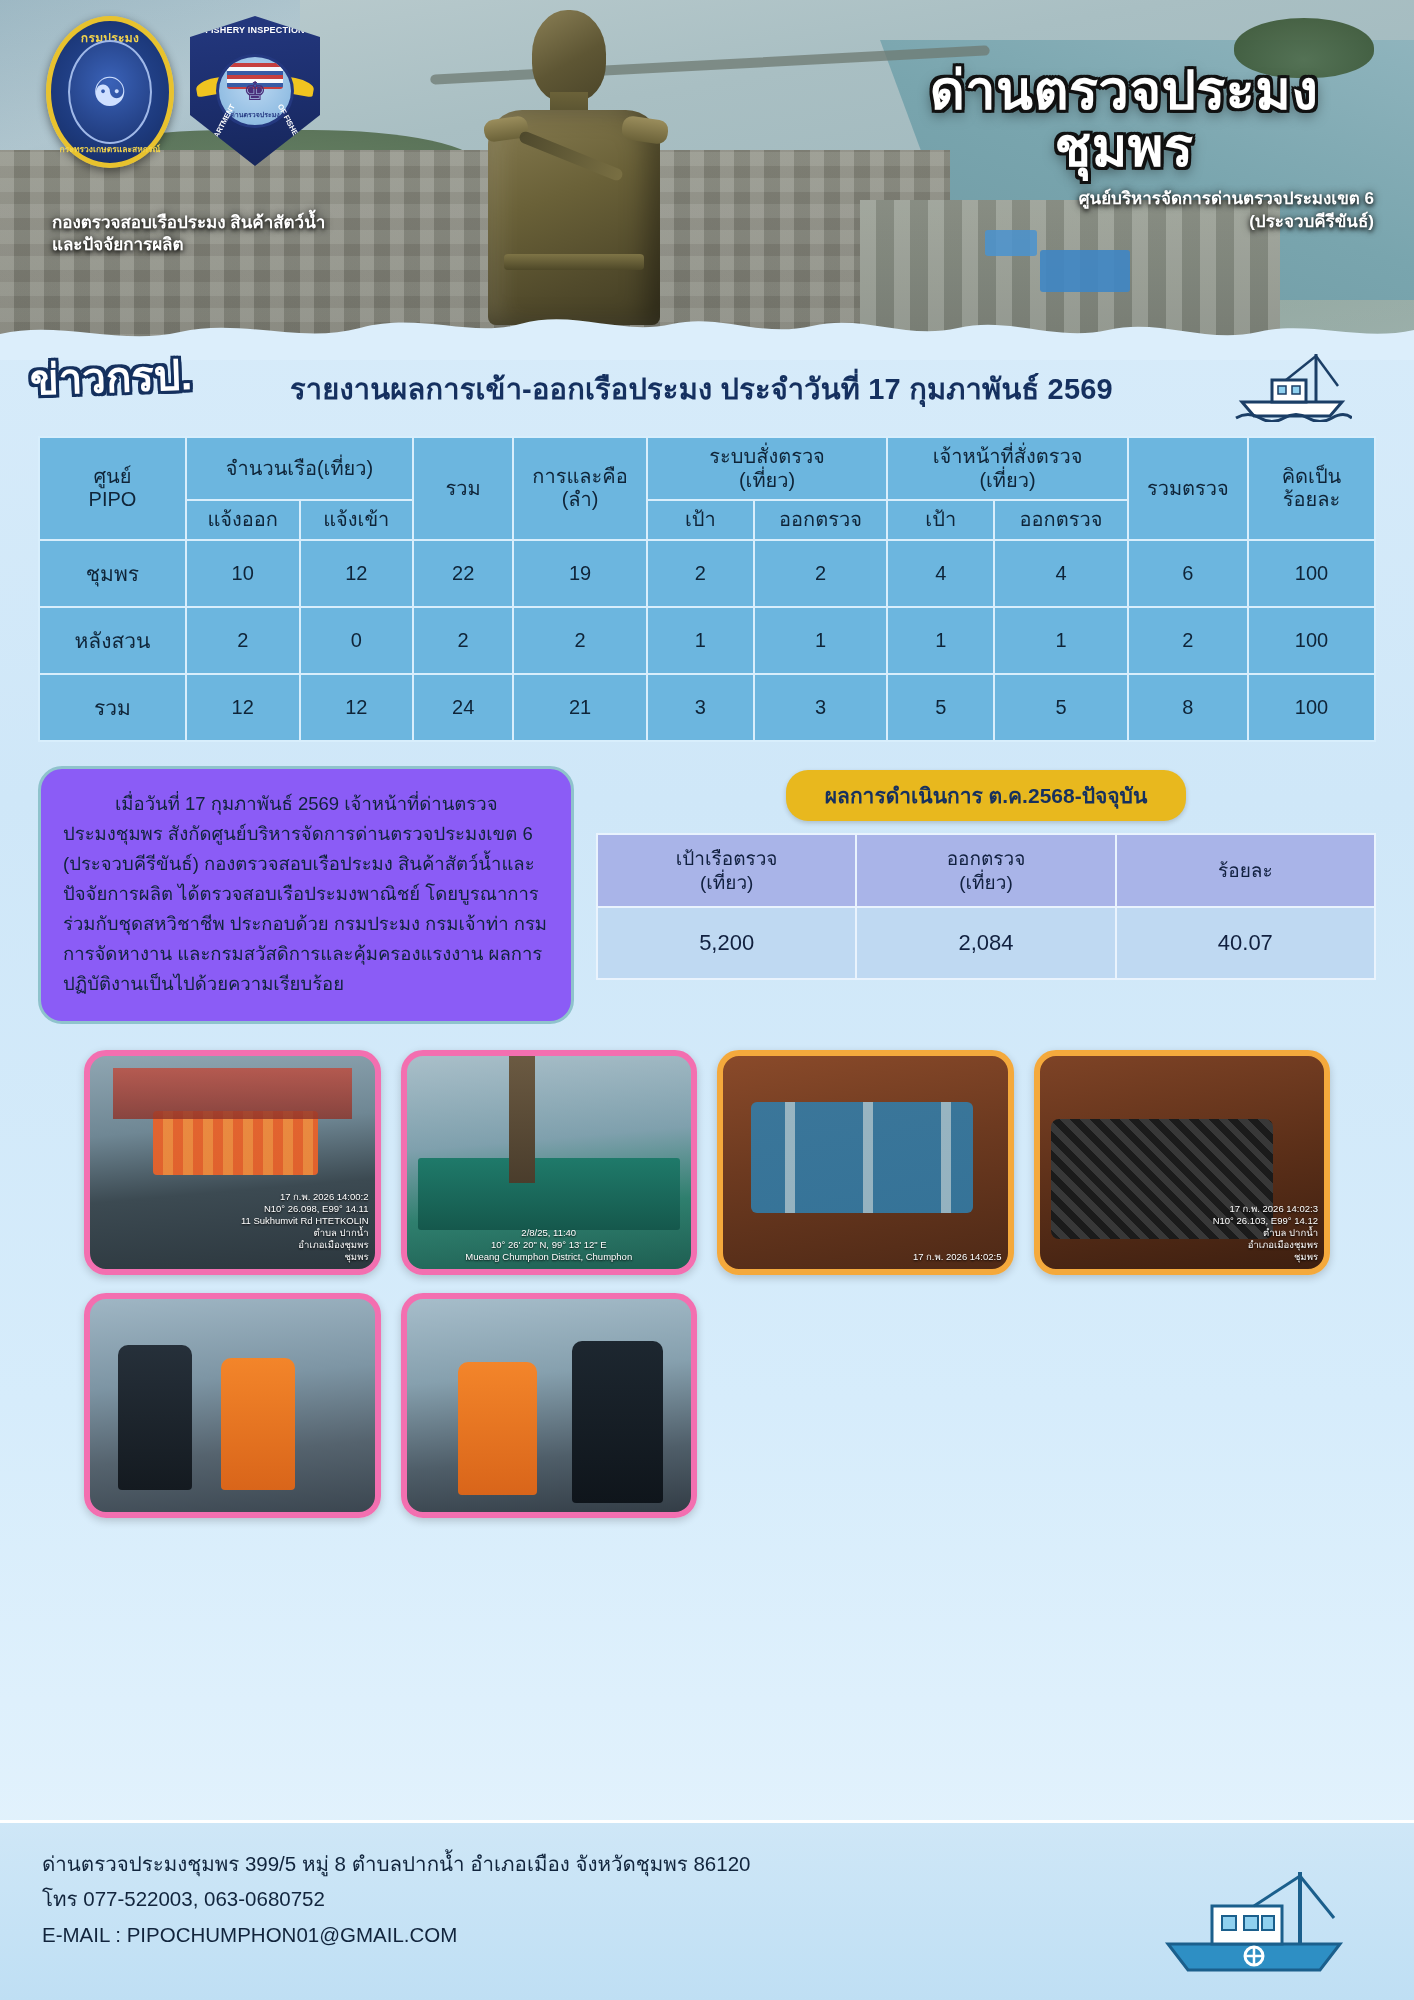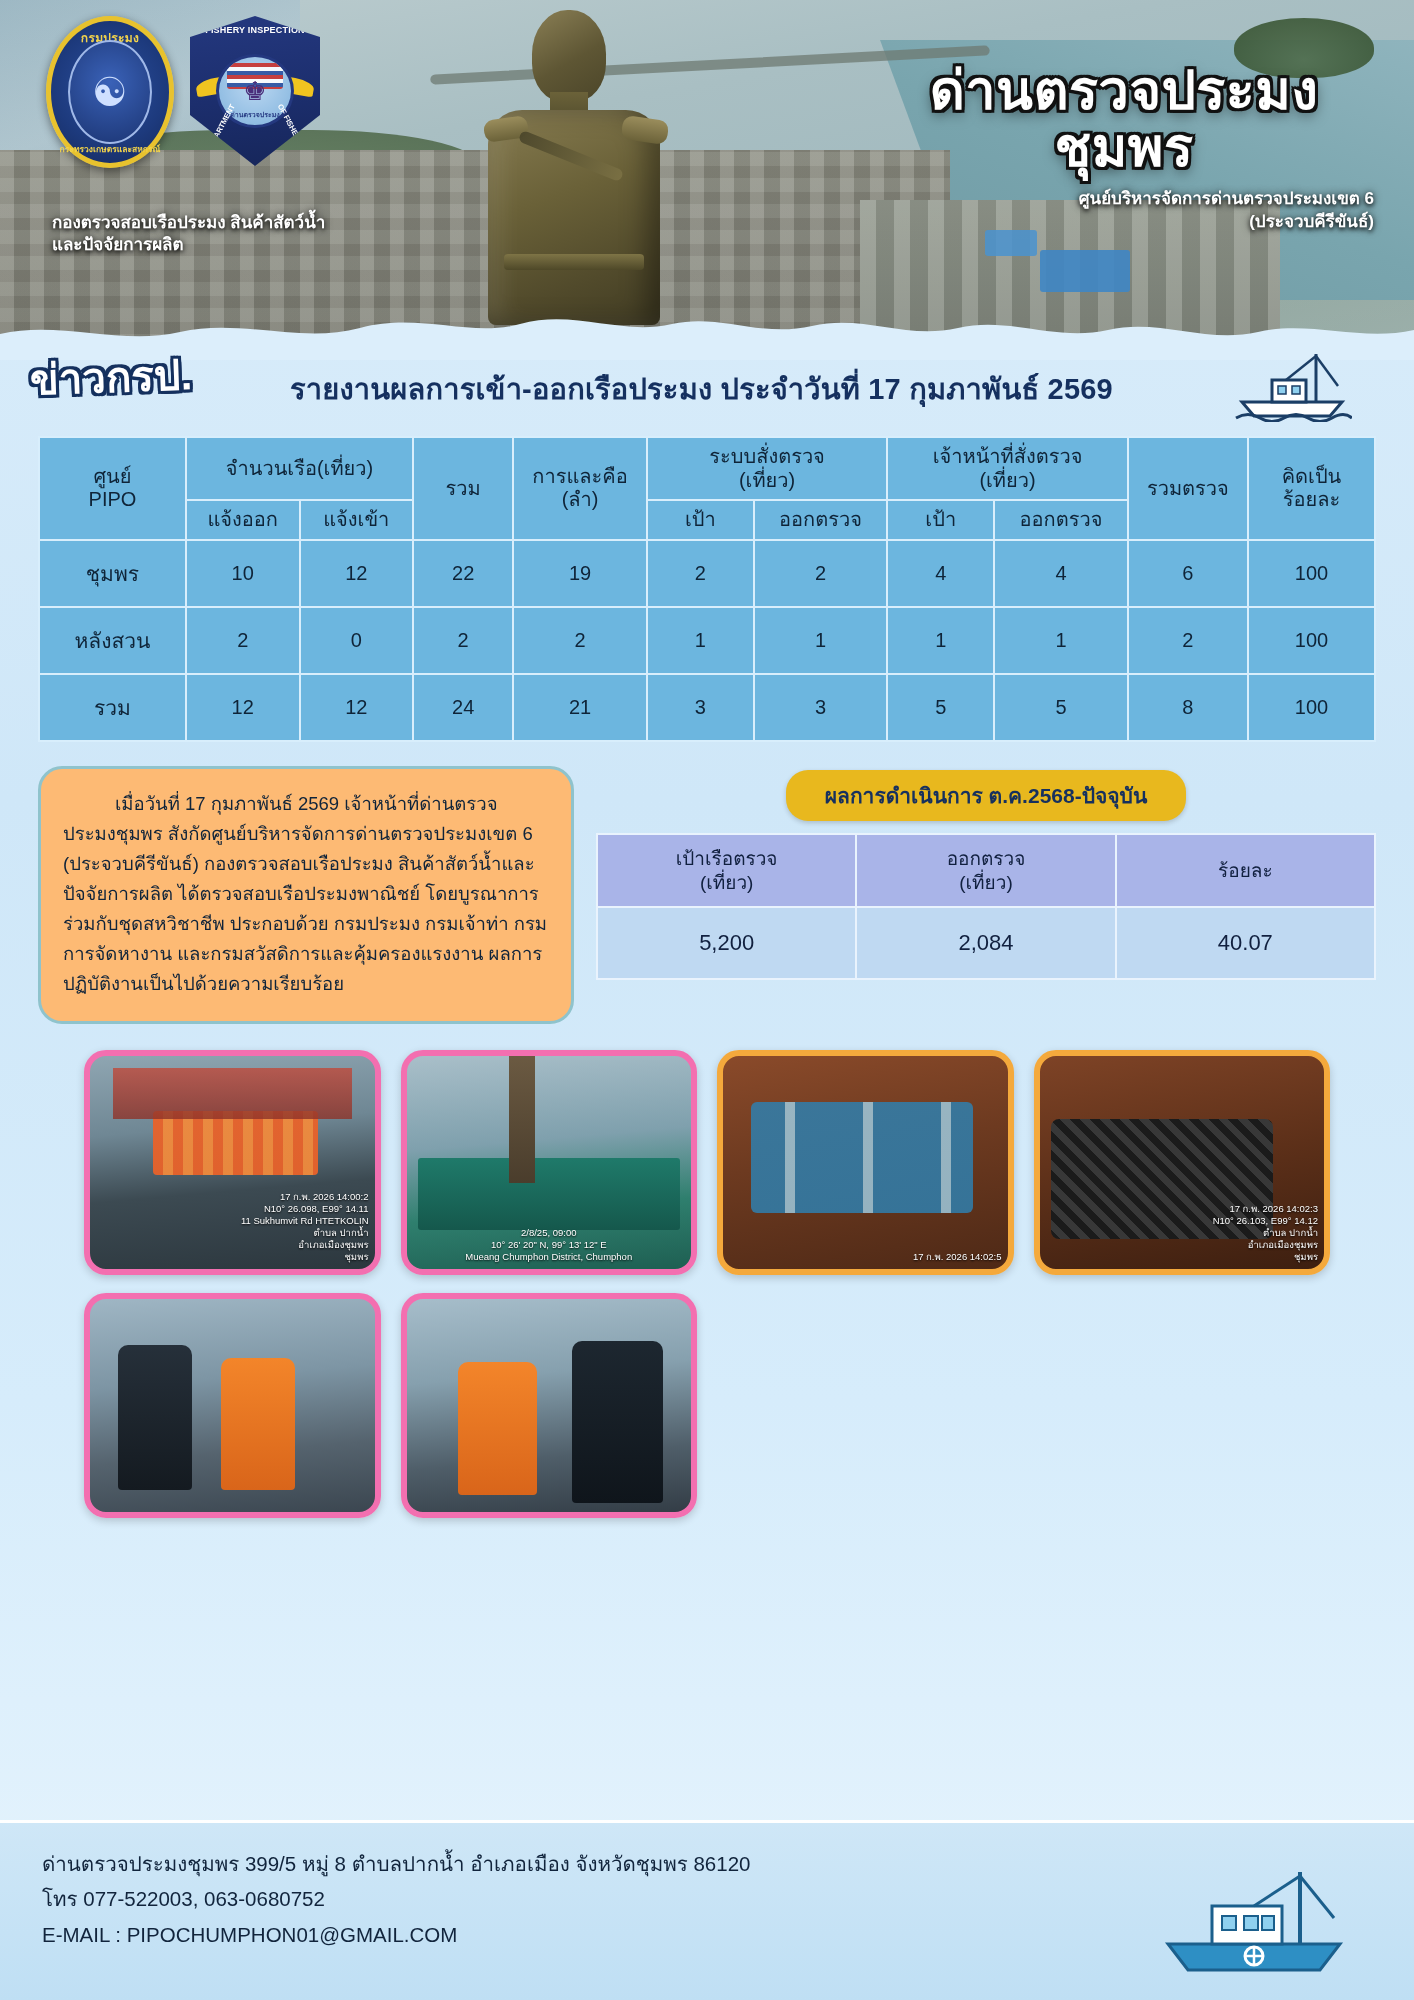--- a/index.html
+++ b/index.html
@@ -191,21 +191,21 @@
     border:2px solid #d8eefc; background:#6cb6df; color:#0f2438;
     text-align:center; vertical-align:middle;
   }
   table.t1 th { font-size:20px; font-weight:normal; padding:7px 3px; line-height:1.18; }
   table.t1 td { font-size:20px; padding:16px 3px; }
   table.t1 td.rowlbl { font-size:21px; }
 
   
   .mid { display:flex; gap:22px; margin:24px 38px 0 38px; align-items:flex-start; }
   .narrative {
-    flex:0 0 536px; background:#fdba74; border:3px solid #8fc3cc;
+    flex:0 0 536px; background:#8b5cf6; border:3px solid #8fc3cc;
     border-radius:24px; padding:20px 22px 22px 22px;
     font-size:18.5px; line-height:1.62; color:#10243a;
   }
   .narrative p { text-indent:52px; text-align:left; }
   .right-col { flex:1; padding-top:4px; }
   .yellow-pill {
     background:#e8b81e; color:#16305e; font-weight:bold; font-size:21px;
     border-radius:22px; padding:9px 18px; text-align:center;
     width:400px; margin:0 auto 12px auto; box-shadow:0 2px 5px rgba(0,0,0,.18);
   }
@@ -472,21 +472,21 @@
 <div class="photos">
   <div class="ph p1">
     <div class="stamp" style="white-space:pre-line">17 ก.พ. 2026 14:00:2
 N10° 26.098, E99° 14.11
 11 Sukhumvit Rd HTETKOLIN
 ตำบล ปากน้ำ
 อำเภอเมืองชุมพร
 ชุมพร</div>
   </div>
   <div class="ph p2">
-    <div class="stamp ctr" style="white-space:pre-line">2/8/25, 09:00
+    <div class="stamp ctr" style="white-space:pre-line">2/8/25, 11:40
 10° 26' 20" N, 99° 13' 12" E
 Mueang Chumphon District, Chumphon</div>
   </div>
   <div class="ph o p3">
     <div class="stamp" style="white-space:pre-line">17 ก.พ. 2026 14:02:5</div>
   </div>
   <div class="ph o p4">
     <div class="stamp" style="white-space:pre-line">17 ก.พ. 2026 14:02:3
 N10° 26.103, E99° 14.12
 ตำบล ปากน้ำ

